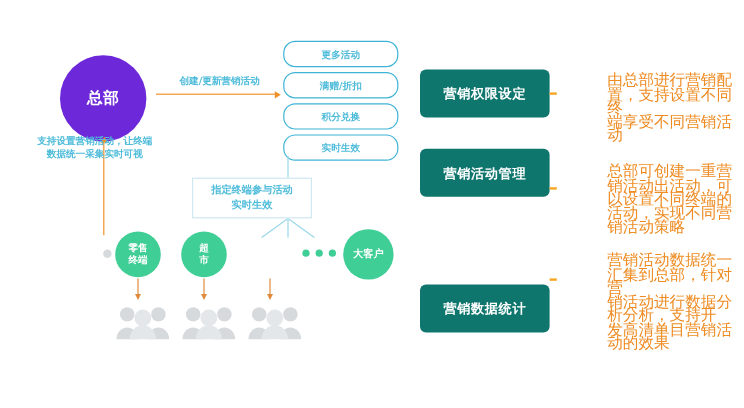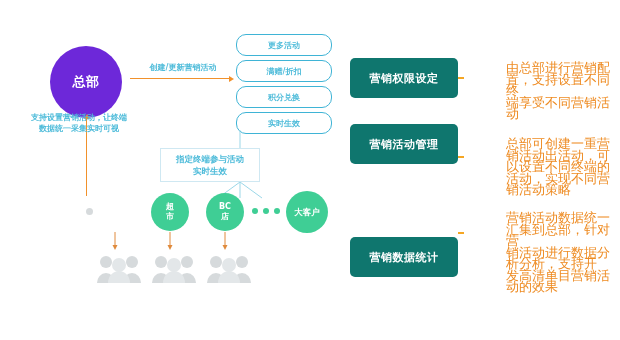--- a/index.html
+++ b/index.html
@@ -150,27 +150,27 @@
     <path d="M 90 62 L 68 78" stroke="#9BD7E8" stroke-width="1" fill="none"></path>
     <path d="M 90 62 L 90 78" stroke="#9BD7E8" stroke-width="1" fill="none"></path>
     <path d="M 90 62 L 112 78" stroke="#9BD7E8" stroke-width="1" fill="none"></path>
   </svg>
 
   <div class="callout">
     <span>指定终端参与活动</span>
     <span>实时生效</span>
   </div>
 
+  <div class="term t1">
+    <span>零售</span>
+    <span>终端</span>
+  </div>
   <div class="term t2">
     <span>超</span>
     <span>市</span>
-  </div>
-  <div class="term t3">
-    <span>BC</span>
-    <span>店</span>
   </div>
 
   <div class="dots">
     <i></i>
     <i></i>
     <i></i>
   </div>
 
   <div class="term t4">
     <span>大客户</span>

